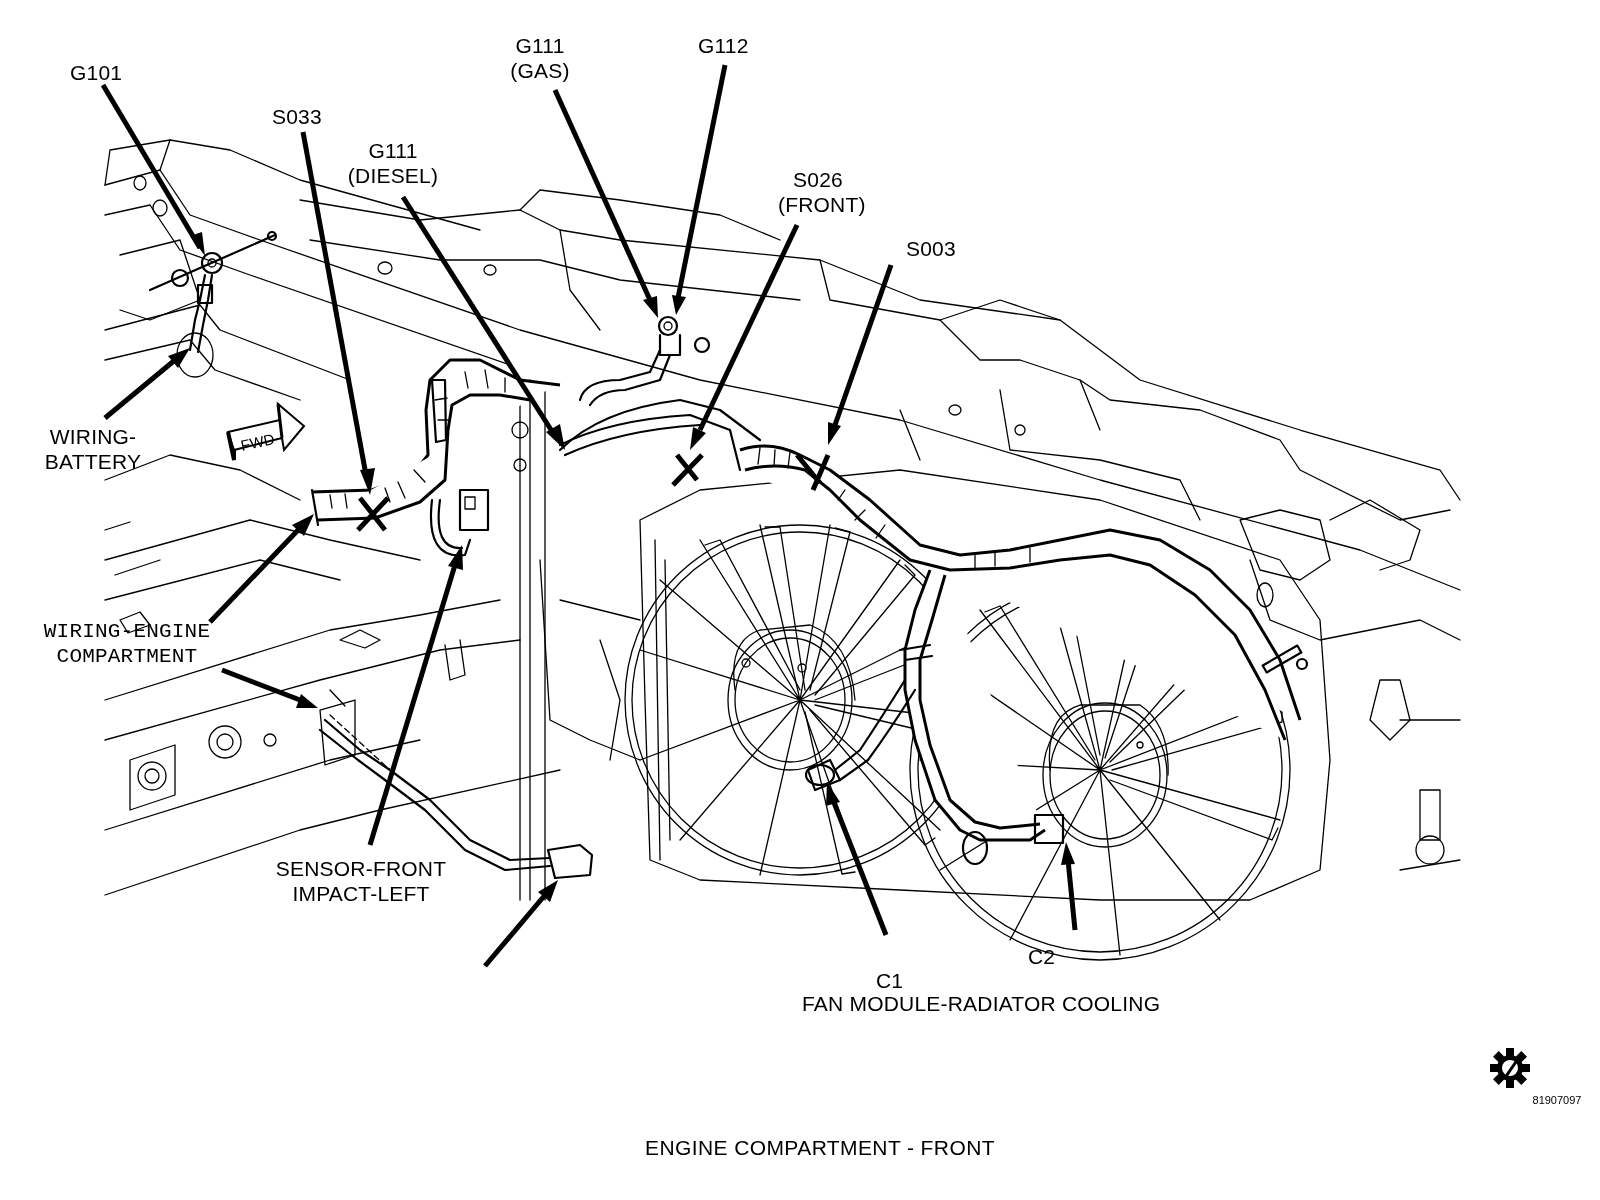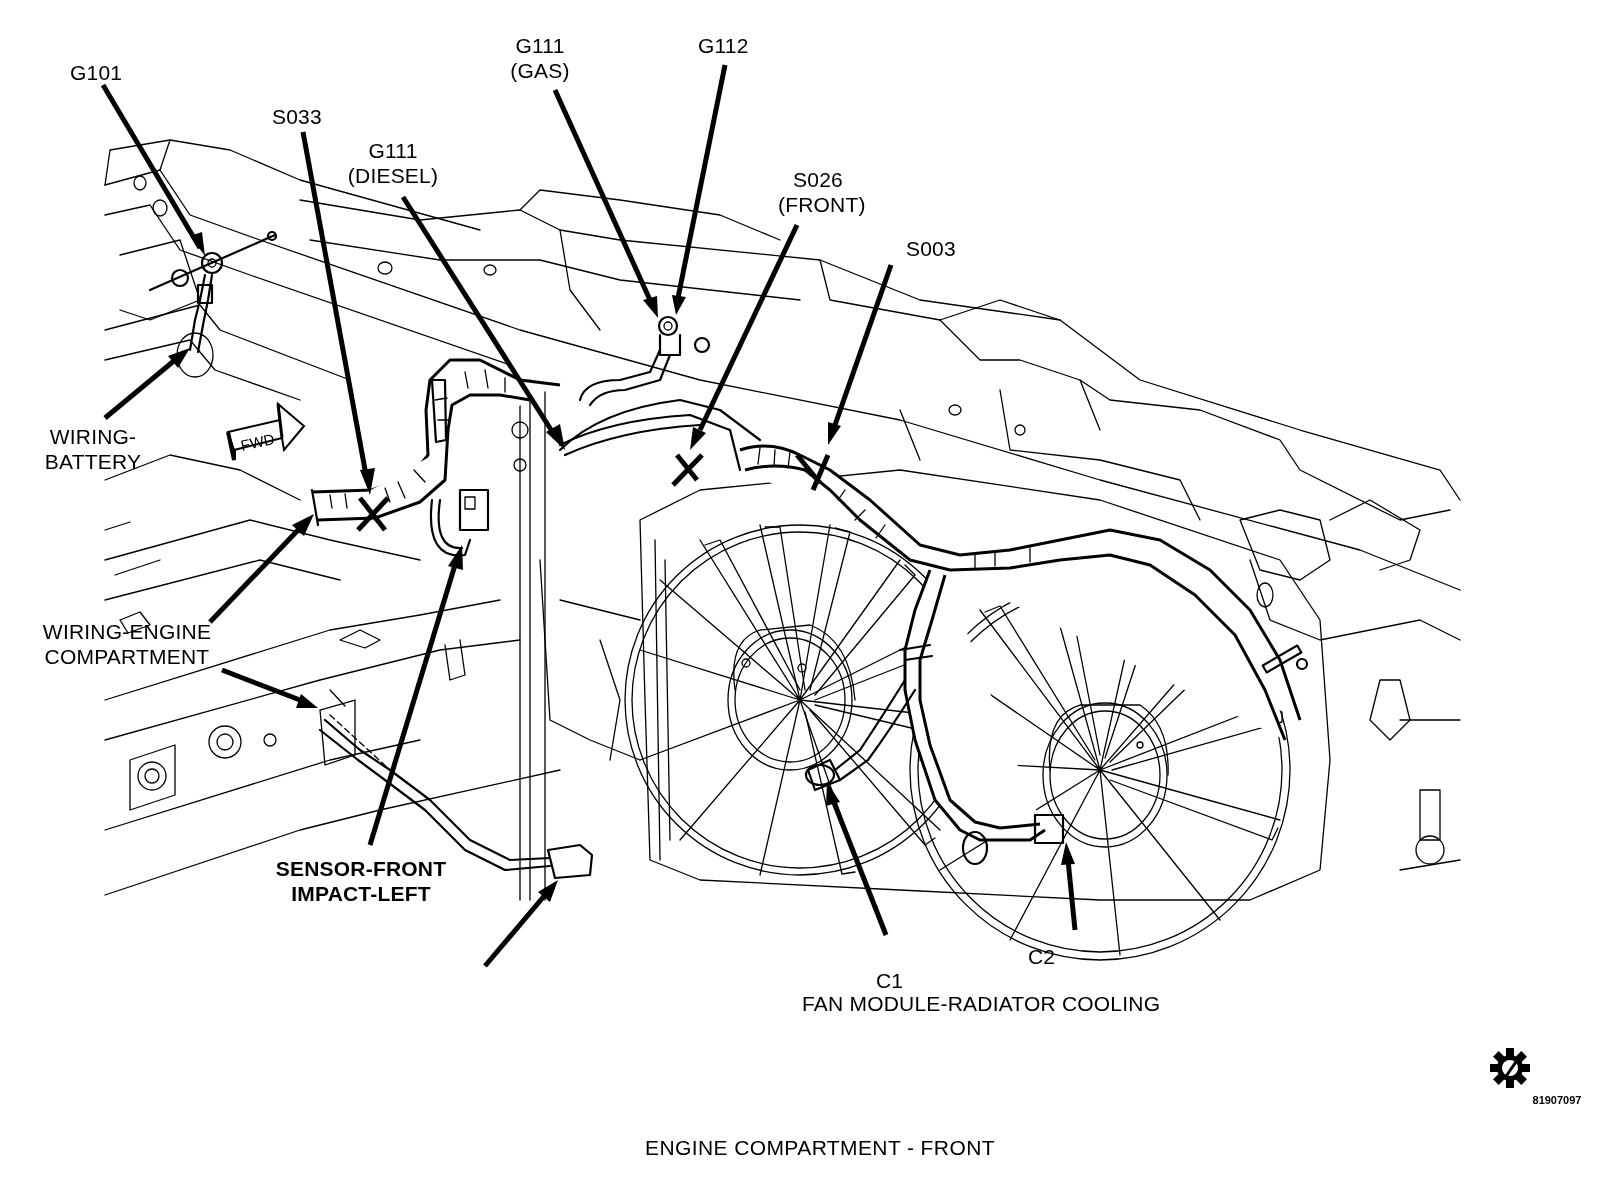--- a/index.html
+++ b/index.html
@@ -5,21 +5,21 @@
   html, body { margin: 0; padding: 0; background: #ffffff; }
   body { width: 1600px; height: 1200px; position: relative; overflow: hidden;
          font-family: "Liberation Sans", "DejaVu Sans", sans-serif; color: #000; }
   #diagram { position: absolute; left: 0; top: 0; width: 1600px; height: 1200px; }
   .lbl { position: absolute; font-size: 21px; line-height: 25px; text-align: center;
          white-space: nowrap; color: #000; letter-spacing: 0.2px; }
   .lbl span { display: block; }
   .caption { position: absolute; left: 0; width: 1640px; top: 1136px; text-align: center;
              font-size: 21px; letter-spacing: 0.4px; }
   .figno { position: absolute; left: 1522px; top: 1094px; width: 70px; text-align: center;
-           font-size: 11px; font-weight: bold; }
+           font-size: 11px; font-weight: normal; }
   .thin { fill: none; stroke: #000; stroke-width: 1.3; stroke-linejoin: round; stroke-linecap: round; }
   .med  { fill: none; stroke: #000; stroke-width: 2.2; stroke-linejoin: round; stroke-linecap: round; }
   .harness { fill: #fff; stroke: #000; stroke-width: 3; stroke-linejoin: round; }
   .leader { stroke: #000; stroke-width: 5; stroke-linecap: butt; fill: none; }
   .xmark { stroke: #000; stroke-width: 5; stroke-linecap: butt; }
 </style>
 </head>
 <body>
 
 <svg id="diagram" viewBox="0 0 1600 1200" xmlns="http://www.w3.org/2000/svg">
@@ -280,25 +280,25 @@
   <span>S026</span>
   <span>(FRONT)</span>
 </div>
 <div class="lbl" style="left:890px; top:236px;margin-left:16px;">
   <span>S003</span>
 </div>
 <div class="lbl" style="left:38px; top:424px; width:110px;">
   <span>WIRING-</span>
   <span>BATTERY</span>
 </div>
-<div class="lbl" style="left:34px; top:619px; width:186px;">
+<div class="lbl" style="left:34px; top:619px; width:186px;font-family:Liberation Mono, monospace;">
   <span>WIRING-ENGINE</span>
   <span>COMPARTMENT</span>
 </div>
-<div class="lbl" style="left:268px; top:856px; width:186px;font-weight:bold;">
+<div class="lbl" style="left:268px; top:856px; width:186px;">
   <span>SENSOR-FRONT</span>
   <span>IMPACT-LEFT</span>
 </div>
 <div class="lbl" style="left:236px; top:977px; width:424px;">
 </div>
 <div class="lbl" style="left:876px; top:968px;">
   <span>C1</span>
 </div>
 <div class="lbl" style="left:1028px; top:944px;text-align:center;">
   <span>C2</span>

